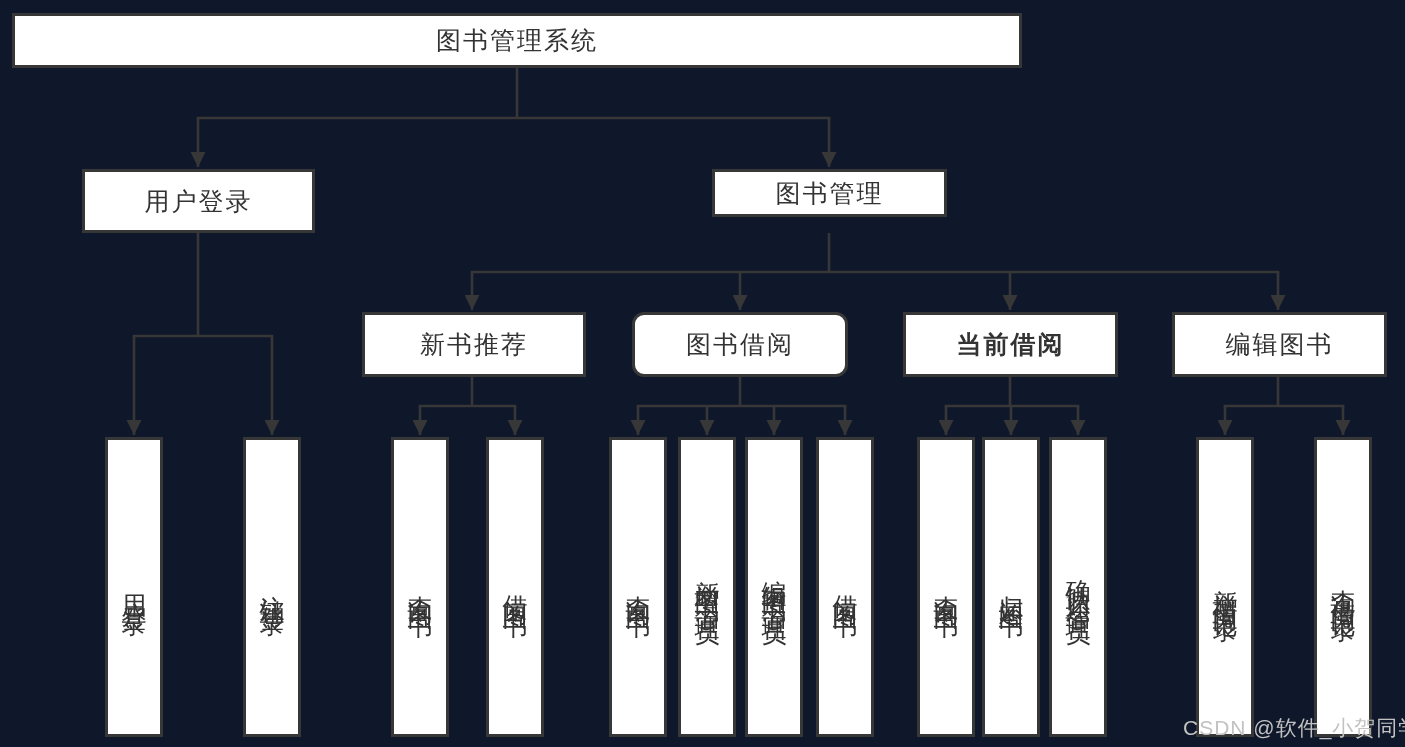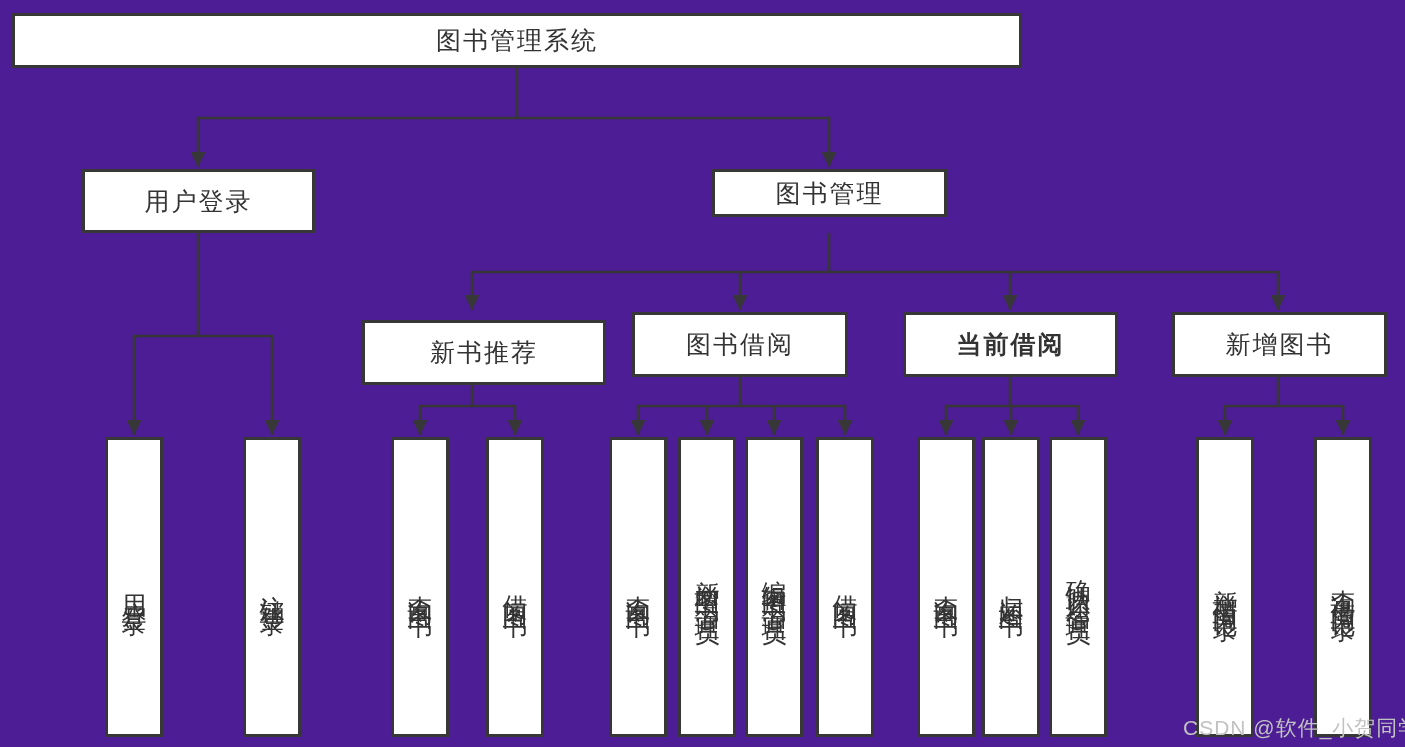--- a/index.html
+++ b/index.html
@@ -5,21 +5,21 @@
   html, body {
     margin: 0;
     padding: 0;
     background: #ffffff;
     font-family: "Liberation Sans", "DejaVu Sans", sans-serif;
   }
   .canvas {
     position: relative;
     width: 1405px;
     height: 747px;
-    background: #4c1d95;
+    background: #0f172a;
     overflow: hidden;
   }
   .wires {
     position: absolute;
     left: 0;
     top: 0;
     pointer-events: none;
   }
   .w {
     stroke: #373737;
@@ -115,24 +115,24 @@
     <path class="w cap" d="M1225,406 H1343"></path>
     <path class="w" d="M1225,406 V435" marker-end="url(#arr)"></path>
     <path class="w" d="M1343,406 V435" marker-end="url(#arr)"></path>
   </svg>
 
   <div class="node hbox" style="left:12px; top:13px; width:1010px; height:55px;">图书管理系统</div>
 
   <div class="node hbox" style="left:82px; top:169px; width:233px; height:64px;">用户登录</div>
   <div class="node hbox" style="left:712px; top:169px; width:235px; height:48px;">图书管理</div>
 
-  <div class="node hbox" style="left:362px; top:320px; width:244px; height:65px;">新书推荐</div>
-  <div class="node hbox" style="left:632px; top:312px; width:216px; height:65px;">图书借阅</div>
+  <div class="node hbox" style="left:362px; top:312px; width:224px; height:65px;">新书推荐</div>
+  <div class="node hbox" style="left:632px; top:312px; width:216px; height:65px;border-radius:12px;">图书借阅</div>
   <div class="node hbox" style="left:903px; top:312px; width:215px; height:65px;font-weight:bold;">当前借阅</div>
-  <div class="node hbox" style="left:1172px; top:312px; width:215px; height:65px;">新增图书</div>
+  <div class="node hbox" style="left:1172px; top:312px; width:215px; height:65px;">编辑图书</div>
 
   <div class="node vbox" style="left:105px;">用户登录</div>
   <div class="node vbox" style="left:243px;">注销登录</div>
 
   <div class="node vbox" style="left:391px;">查询图书</div>
   <div class="node vbox" style="left:486px;">借阅图书</div>
 
   <div class="node vbox" style="left:609px;">查询图书</div>
   <div class="node vbox" style="left:678px;">新增图书（管理员）</div>
   <div class="node vbox" style="left:745px;">编辑图书（管理员）</div>

